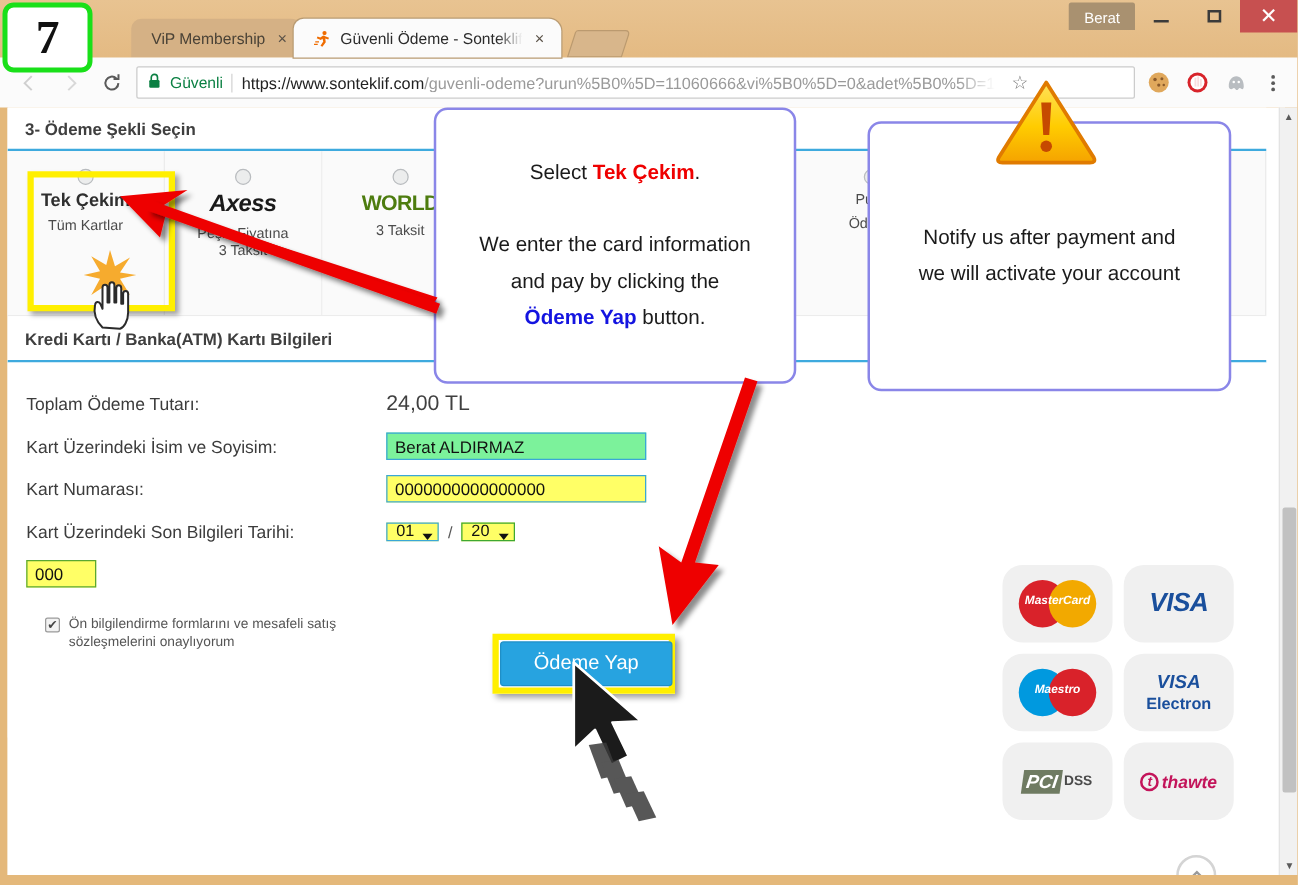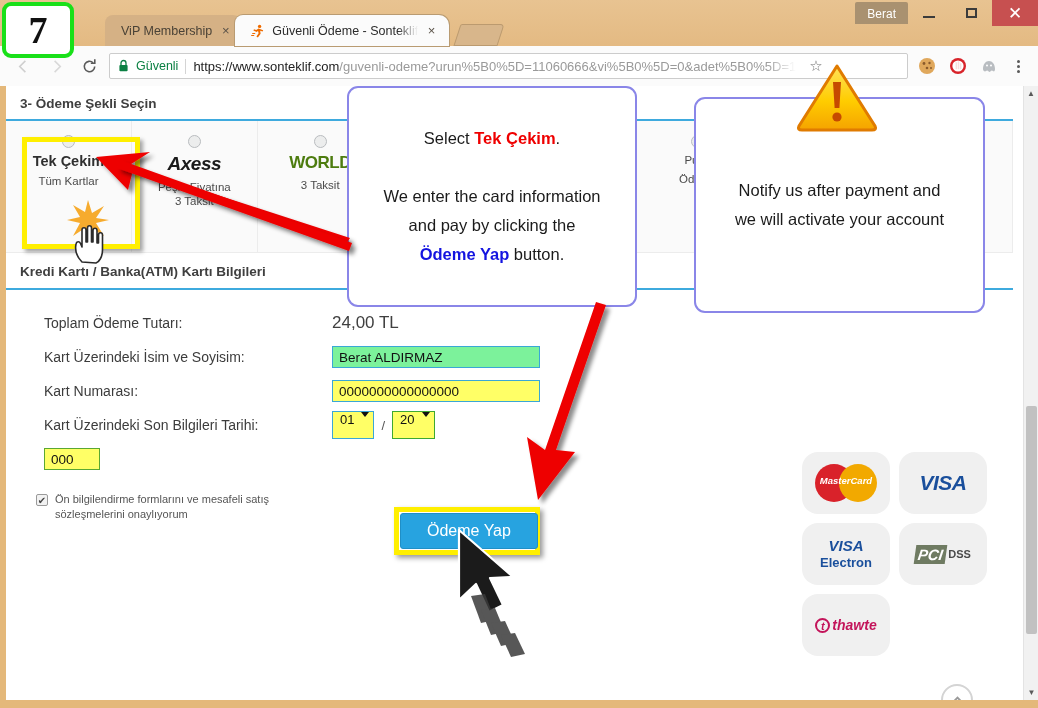--- a/index.html
+++ b/index.html
@@ -85,30 +85,30 @@
   .brand { font-weight:bold; letter-spacing:-0.5px; }
   .brand.axess { color:#1a1a1a; font-size:19px; font-style:italic; }
   .brand.world { color:#4d7c0f; font-size:17px; }
   .brand.maximum { color:#e8277c; font-size:19px; font-style:italic; }
   .brand.bonus { color:#e8277c; font-size:17px; }
 
   .sec-head2 { padding:11px 14px 9px 14px; font-size:13.5px; font-weight:bold; color:#3f3f3f;
                border-bottom:2px solid #3eaade; background:#fff; }
 
   .form-area { position:relative; padding:16px 0 0 0; background:#fff; height:300px; }
-  .frow { display:flex; align-items:center; height:34px; padding-left:38px; }
+  .frow { display:flex; align-items:center; height:34px; padding-left:15px; }
   .flabel { width:288px; font-size:14px; color:#3c3c3c; }
   .fvalue { font-size:17px; color:#404040; }
   .inp { height:22px; border:1px solid #3aa7d6; background:#ffff66; font-size:13.5px;
          color:#111; padding:0 6px; font-family:"Liberation Sans", sans-serif; line-height:22px; }
   .inp.name { width:208px; background:#7cf29b; }
   .inp.card { width:208px; }
   .inp.cvv { width:56px; border-color:#5aa832; }
-  .sel { height:28px; border:1px solid #3aa7d6; background:#ffff66; font-size:13px; color:#111;
-         padding:0 4px 0 7px; display:inline-flex; align-items:flex-start; gap:7px; }
+  .sel { height:15px; border:1px solid #3aa7d6; background:#ffff66; font-size:13px; color:#111;
+         padding:0 4px 0 7px; display:inline-flex; align-items:flex-end; gap:7px; }
   .sel.yy { border-color:#3ea832; }
   .caret { width:0; height:0; border-left:4px solid transparent; border-right:4px solid transparent;
            border-top:5px solid #111; }
   .slash { margin:0 7px; color:#555; font-size:13px; }
   .bunedir { color:#3a86c8; font-size:11px; margin-left:7px; text-decoration:none; }
   .agree { display:flex; gap:7px; padding-left:30px; margin-top:16px; }
   .cbx { width:12px; height:12px; border:1px solid #9a9a9a; background:#f2f2f2; border-radius:2px;
          color:#444; font-size:10px; line-height:11px; text-align:center; flex:none; margin-top:2px; }
   .agree-txt { font-size:11px; color:#555; line-height:1.35; max-width:245px; }
   .paybtn { background:#27a3e0; color:#fff; font-size:16px; padding:8px 26px; border:1px solid #1f8fc7;
@@ -356,20 +356,27 @@
           <span class="mc-wrap">
             <span class="mc-circ mc-red"></span>
               <span class="mc-circ mc-yellow"></span>
             <span class="mc-label">MasterCard</span>
           </span>
         </div>
         <div class="logo-cell">
           <span class="visa-txt">VISA</span>
         </div>
         <div class="logo-cell">
+          <span class="mc-wrap">
+            <span class="mc-circ mae-circ blue"></span>
+              <span class="mc-circ mae-circ red"></span>
+            <span class="mc-label">Maestro</span>
+          </span>
+        </div>
+        <div class="logo-cell">
           <span style="text-align:center">
             <span class="visa-small">VISA</span>
             <span class="electron-txt">Electron</span>
           </span>
         </div>
         <div class="logo-cell">
           <span class="pci-box">
             <span class="pci-p">PCI</span>
             <span class="dss">DSS</span>
           </span>

